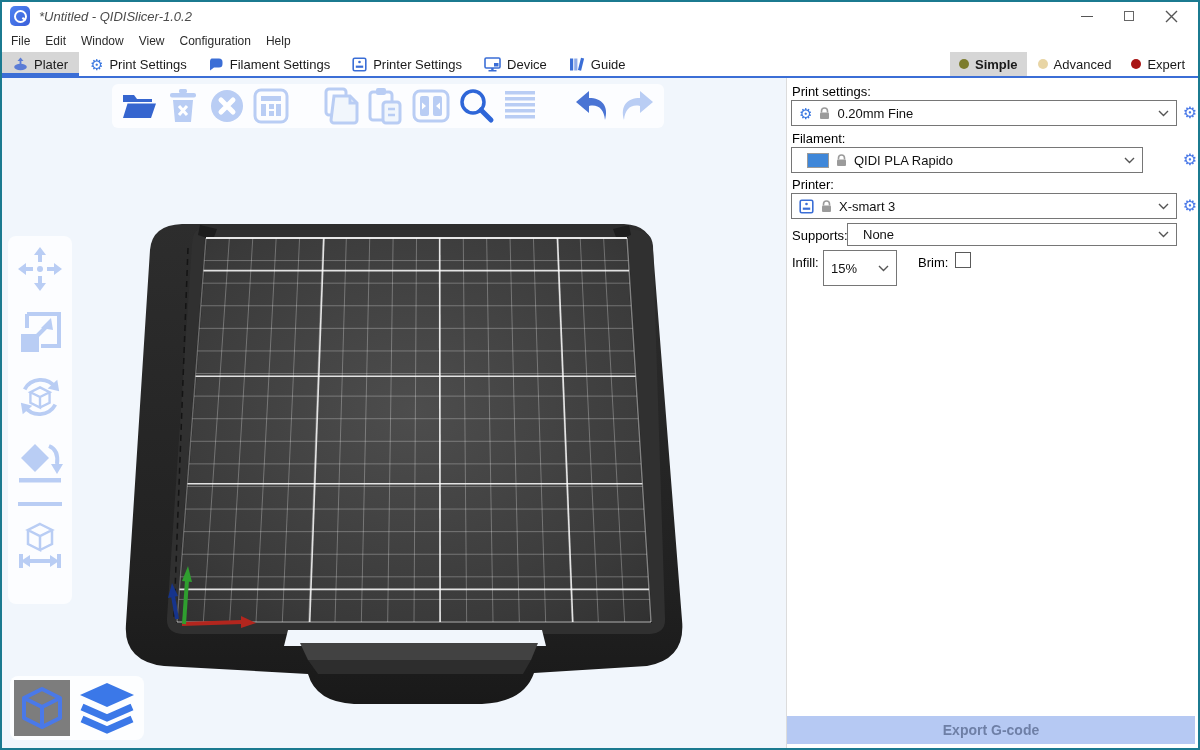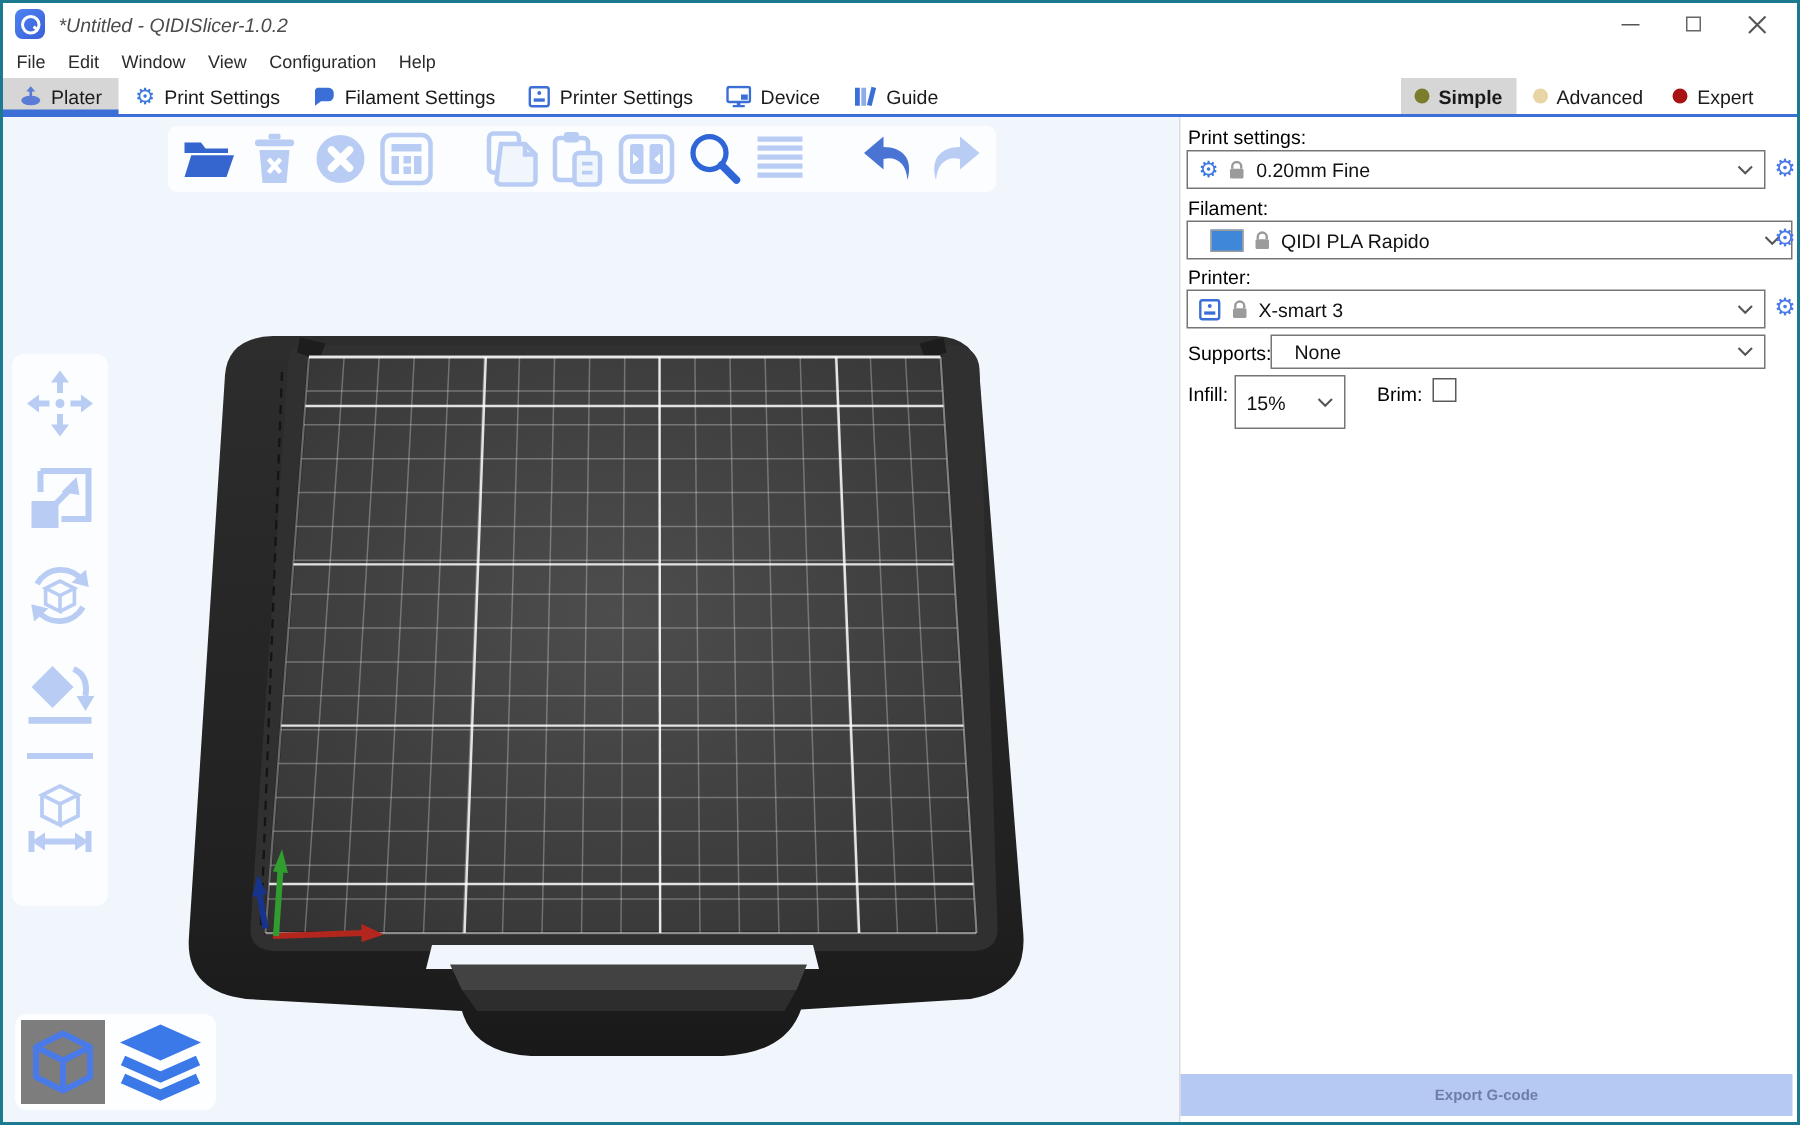--- a/index.html
+++ b/index.html
@@ -19,21 +19,21 @@
   .max-glyph { width:10px; height:10px; border:1.4px solid #666; }
 
   
   .menubar { position:absolute; left:0; top:28px; width:1196px; height:22px; background:#fff; display:flex; align-items:center; gap:15px; padding-left:9px; }
   .menuitem { font-size:12px; color:#2b2b2b; }
 
   
   .tabbar { position:absolute; left:0; top:50px; width:1196px; height:26px; background:#fff; border-bottom:2px solid #3b6ed6; display:flex; align-items:stretch; }
   .tab { display:flex; align-items:center; gap:6px; padding:0 11px; font-size:13px; color:#1a1a1a; }
   .tab.active { background:#d6d6d6; box-shadow:inset 0 -3px 0 #3b6ed6; }
-  .modes { margin-left:auto; display:flex; align-items:stretch; gap:2px; padding-right:20px; }
+  .modes { margin-left:auto; display:flex; align-items:stretch; gap:2px; padding-right:4px; }
   .mode { display:flex; align-items:center; gap:6px; padding:0 9px; font-size:13px; color:#1a1a1a; }
   .mode.active { background:#d6d6d6; font-weight:bold; }
   .dot { width:10px; height:10px; border-radius:50%; }
 
   
   .viewport { position:absolute; left:0; top:76px; width:784px; height:670px; background:#f1f6fc; overflow:hidden; }
   .rightpanel { position:absolute; left:784px; top:76px; width:412px; height:670px; background:#fff; border-left:1px solid #dcdcdc; }
 
   
   .topbar { position:absolute; left:110px; top:6px; width:552px; height:44px; background:rgba(255,255,255,.78); border-radius:6px; display:flex; align-items:center; gap:7px; padding:0 8px; }
@@ -50,21 +50,21 @@
   .vbtn3d { width:56px; height:56px; background:#7d7d7d; display:flex; align-items:center; justify-content:center; }
   .vbtnprev { width:62px; height:56px; display:flex; align-items:center; justify-content:center; }
 
   
   .plabel { position:absolute; font-size:13px; color:#000; }
   .dropdown { position:absolute; height:26px; background:#fff; border:1px solid #767676; display:flex; align-items:center; font-size:13px; color:#111; padding:0 7px; gap:7px; }
   .dropdown .chev { margin-left:auto; }
   .gearbtn { position:absolute; width:18px; height:18px; color:#4a79e8; font-size:16px; line-height:18px; text-align:center; }
   .swatch { width:22px; height:15px; background:#3f87d9; border:1px solid #9a9a9a; flex:0 0 auto; }
   .checkbox { position:absolute; width:16px; height:16px; background:#fff; border:1px solid #5a5a5a; }
-  .exportbtn { position:absolute; left:0px; top:638px; width:408px; height:28px; background:#b6c9f3; color:#6e7fa6; font-weight:bold; font-size:10px; display:flex; align-items:center; justify-content:center; }
+  .exportbtn { position:absolute; left:0px; top:638px; width:408px; height:28px; background:#b6c9f3; color:#6e7fa6; font-weight:bold; font-size:14px; display:flex; align-items:center; justify-content:center; }
   .geargear { font-size:15px; color:#3b78e0; line-height:1; }
 </style>
 </head>
 <body>
 
 <div class="window">
 
   <div class="titlebar">
     <div class="appicon"></div>
     <div class="apptitle">*Untitled - QIDISlicer-1.0.2</div>
@@ -395,21 +395,21 @@
           <rect x="1" y="5.5" width="9" height="6.5" rx="1" fill="#9b9b9b"></rect>
         </svg>
       <span>0.20mm Fine</span>
       <svg class="chev" width="11" height="7" viewBox="0 0 11 7">
           <polyline points="1,1 5.5,5.5 10,1" stroke="#555" stroke-width="1.4" fill="none"></polyline>
         </svg>
     </div>
     <div class="gearbtn" style="left:394px; top:26px;">⚙</div>
 
     <div class="plabel" style="left:5px; top:53px;text-align:center;">Filament:</div>
-    <div class="dropdown" style="left:4px; top:69px; width:404px;padding-left:15px;">
+    <div class="dropdown" style="left:4px; top:69px; width:352px;padding-left:15px;">
       <span class="swatch"></span>
       <svg width="11" height="13" viewBox="0 0 11 13">
           <path d="M2.5,5.5 V4 a3,3 0 0 1 6,0 V5.5" stroke="#9b9b9b" stroke-width="1.6" fill="none"></path>
           <rect x="1" y="5.5" width="9" height="6.5" rx="1" fill="#9b9b9b"></rect>
         </svg>
       <span>QIDI PLA Rapido</span>
       <svg class="chev" width="11" height="7" viewBox="0 0 11 7">
           <polyline points="1,1 5.5,5.5 10,1" stroke="#555" stroke-width="1.4" fill="none"></polyline>
         </svg>
     </div>

